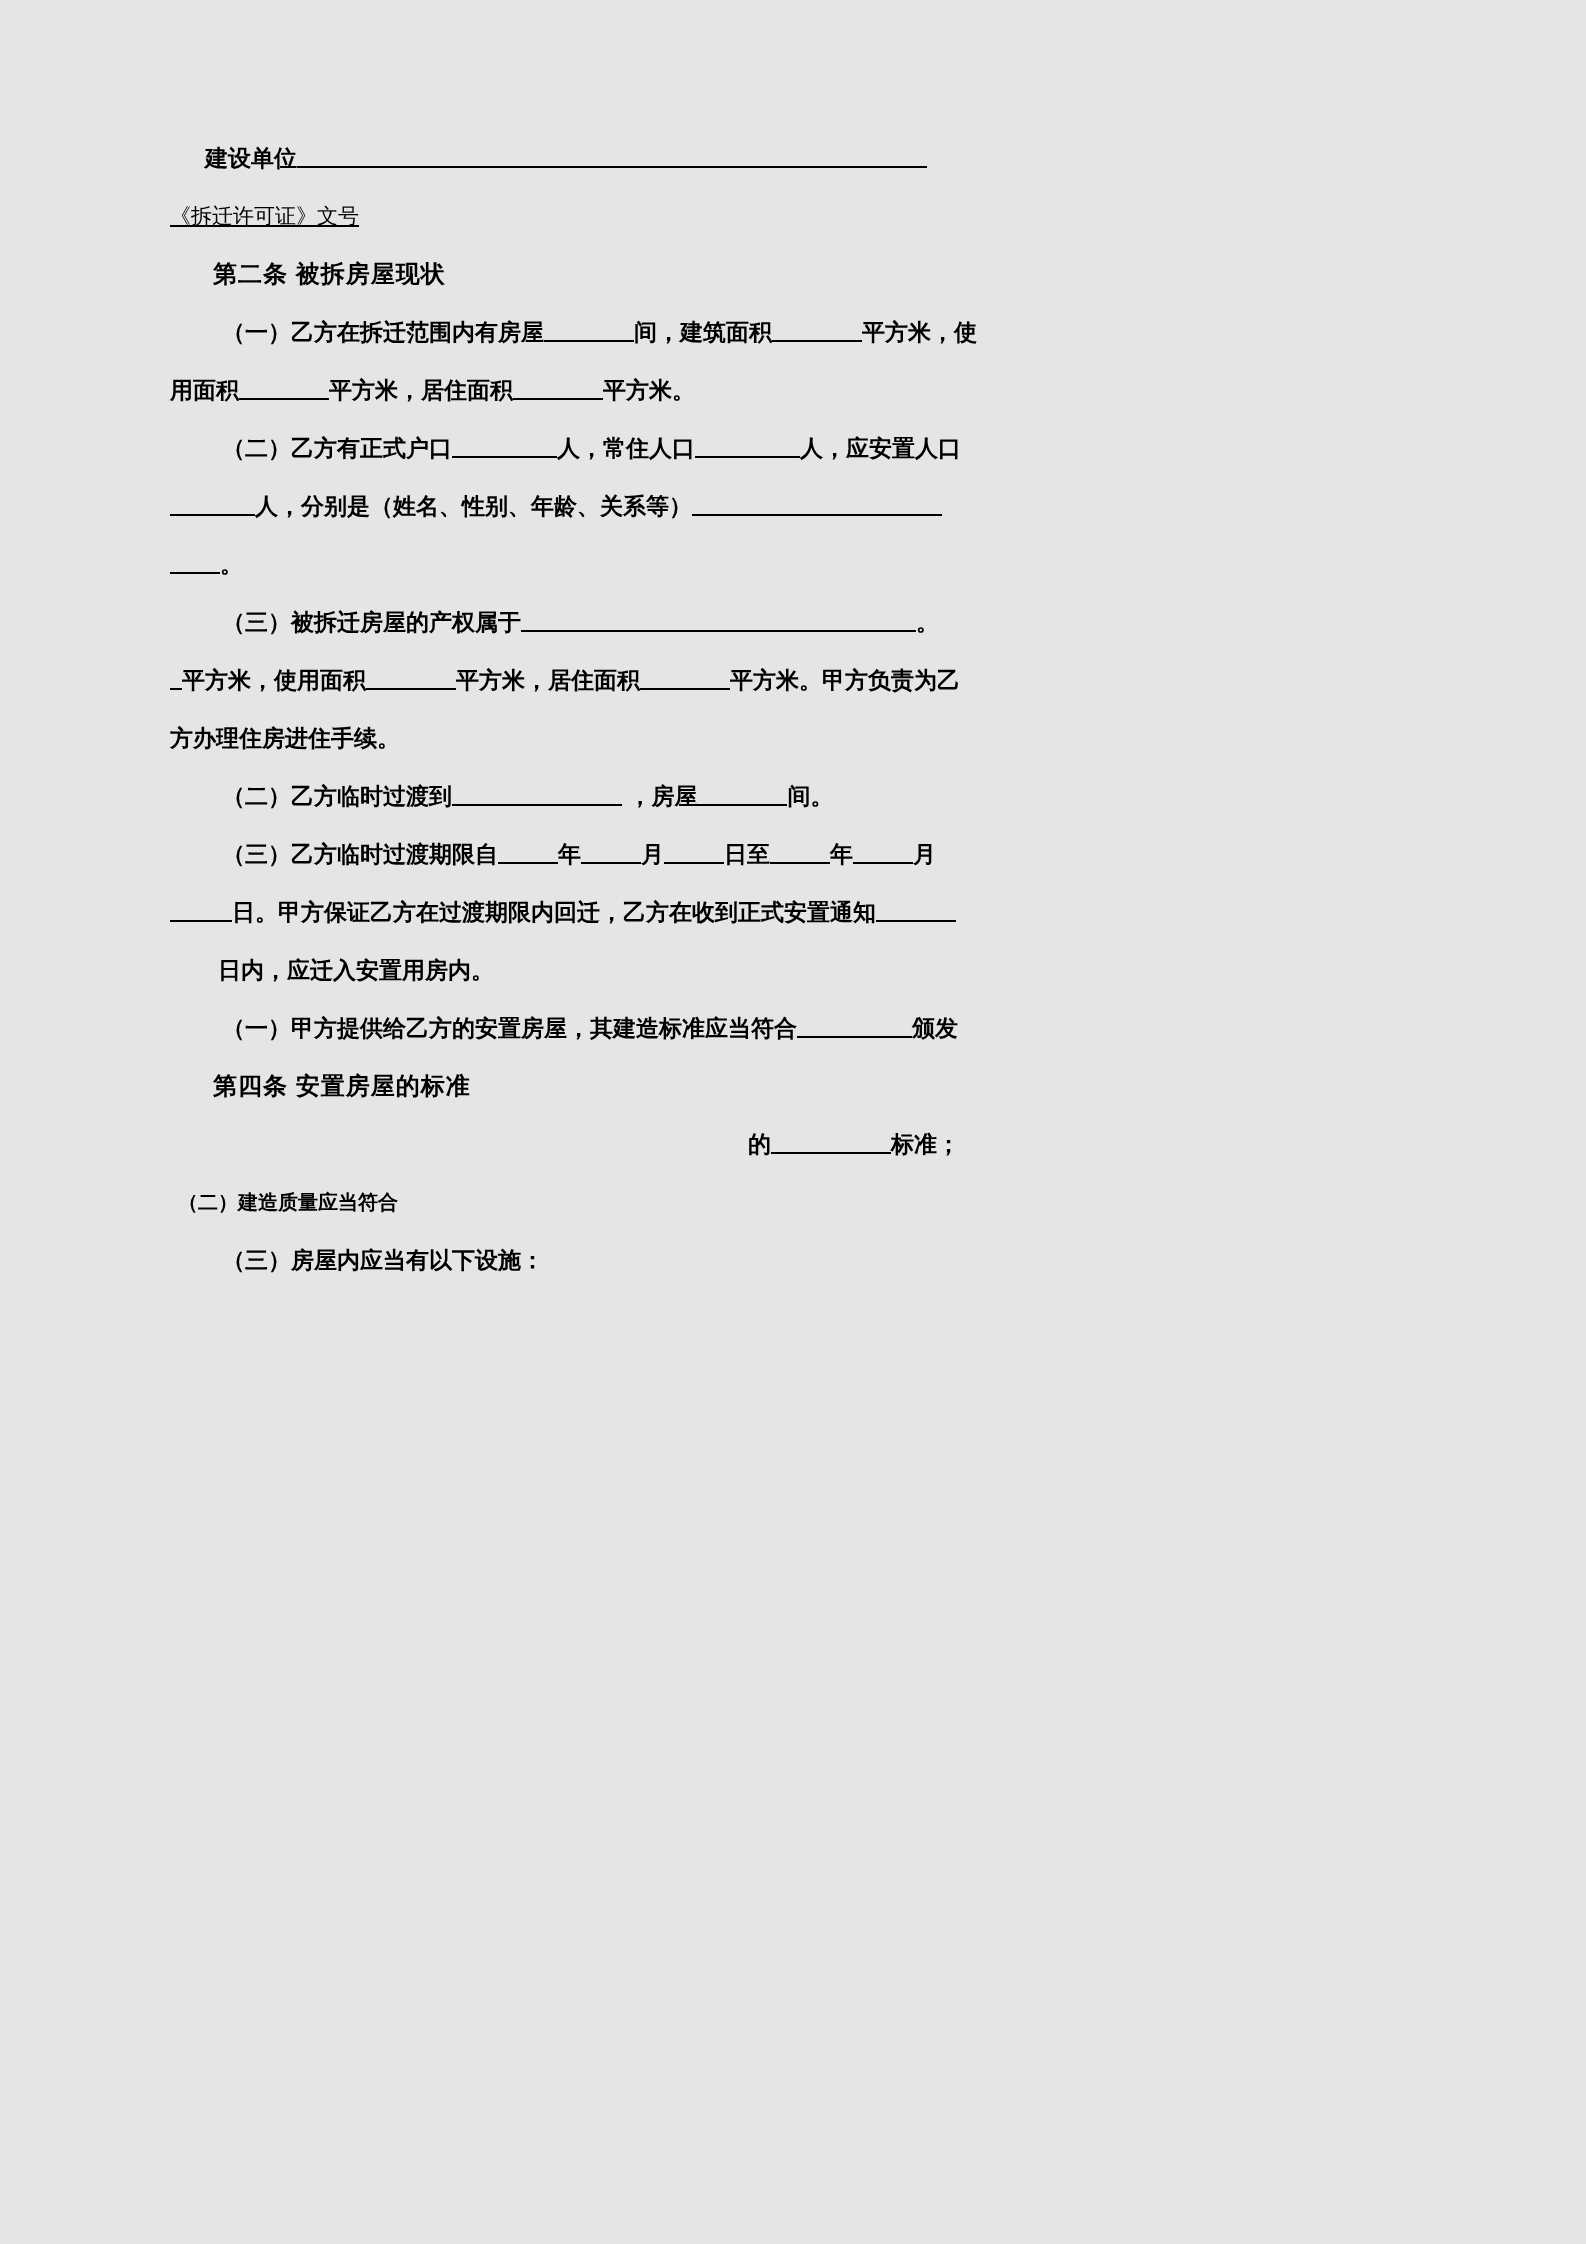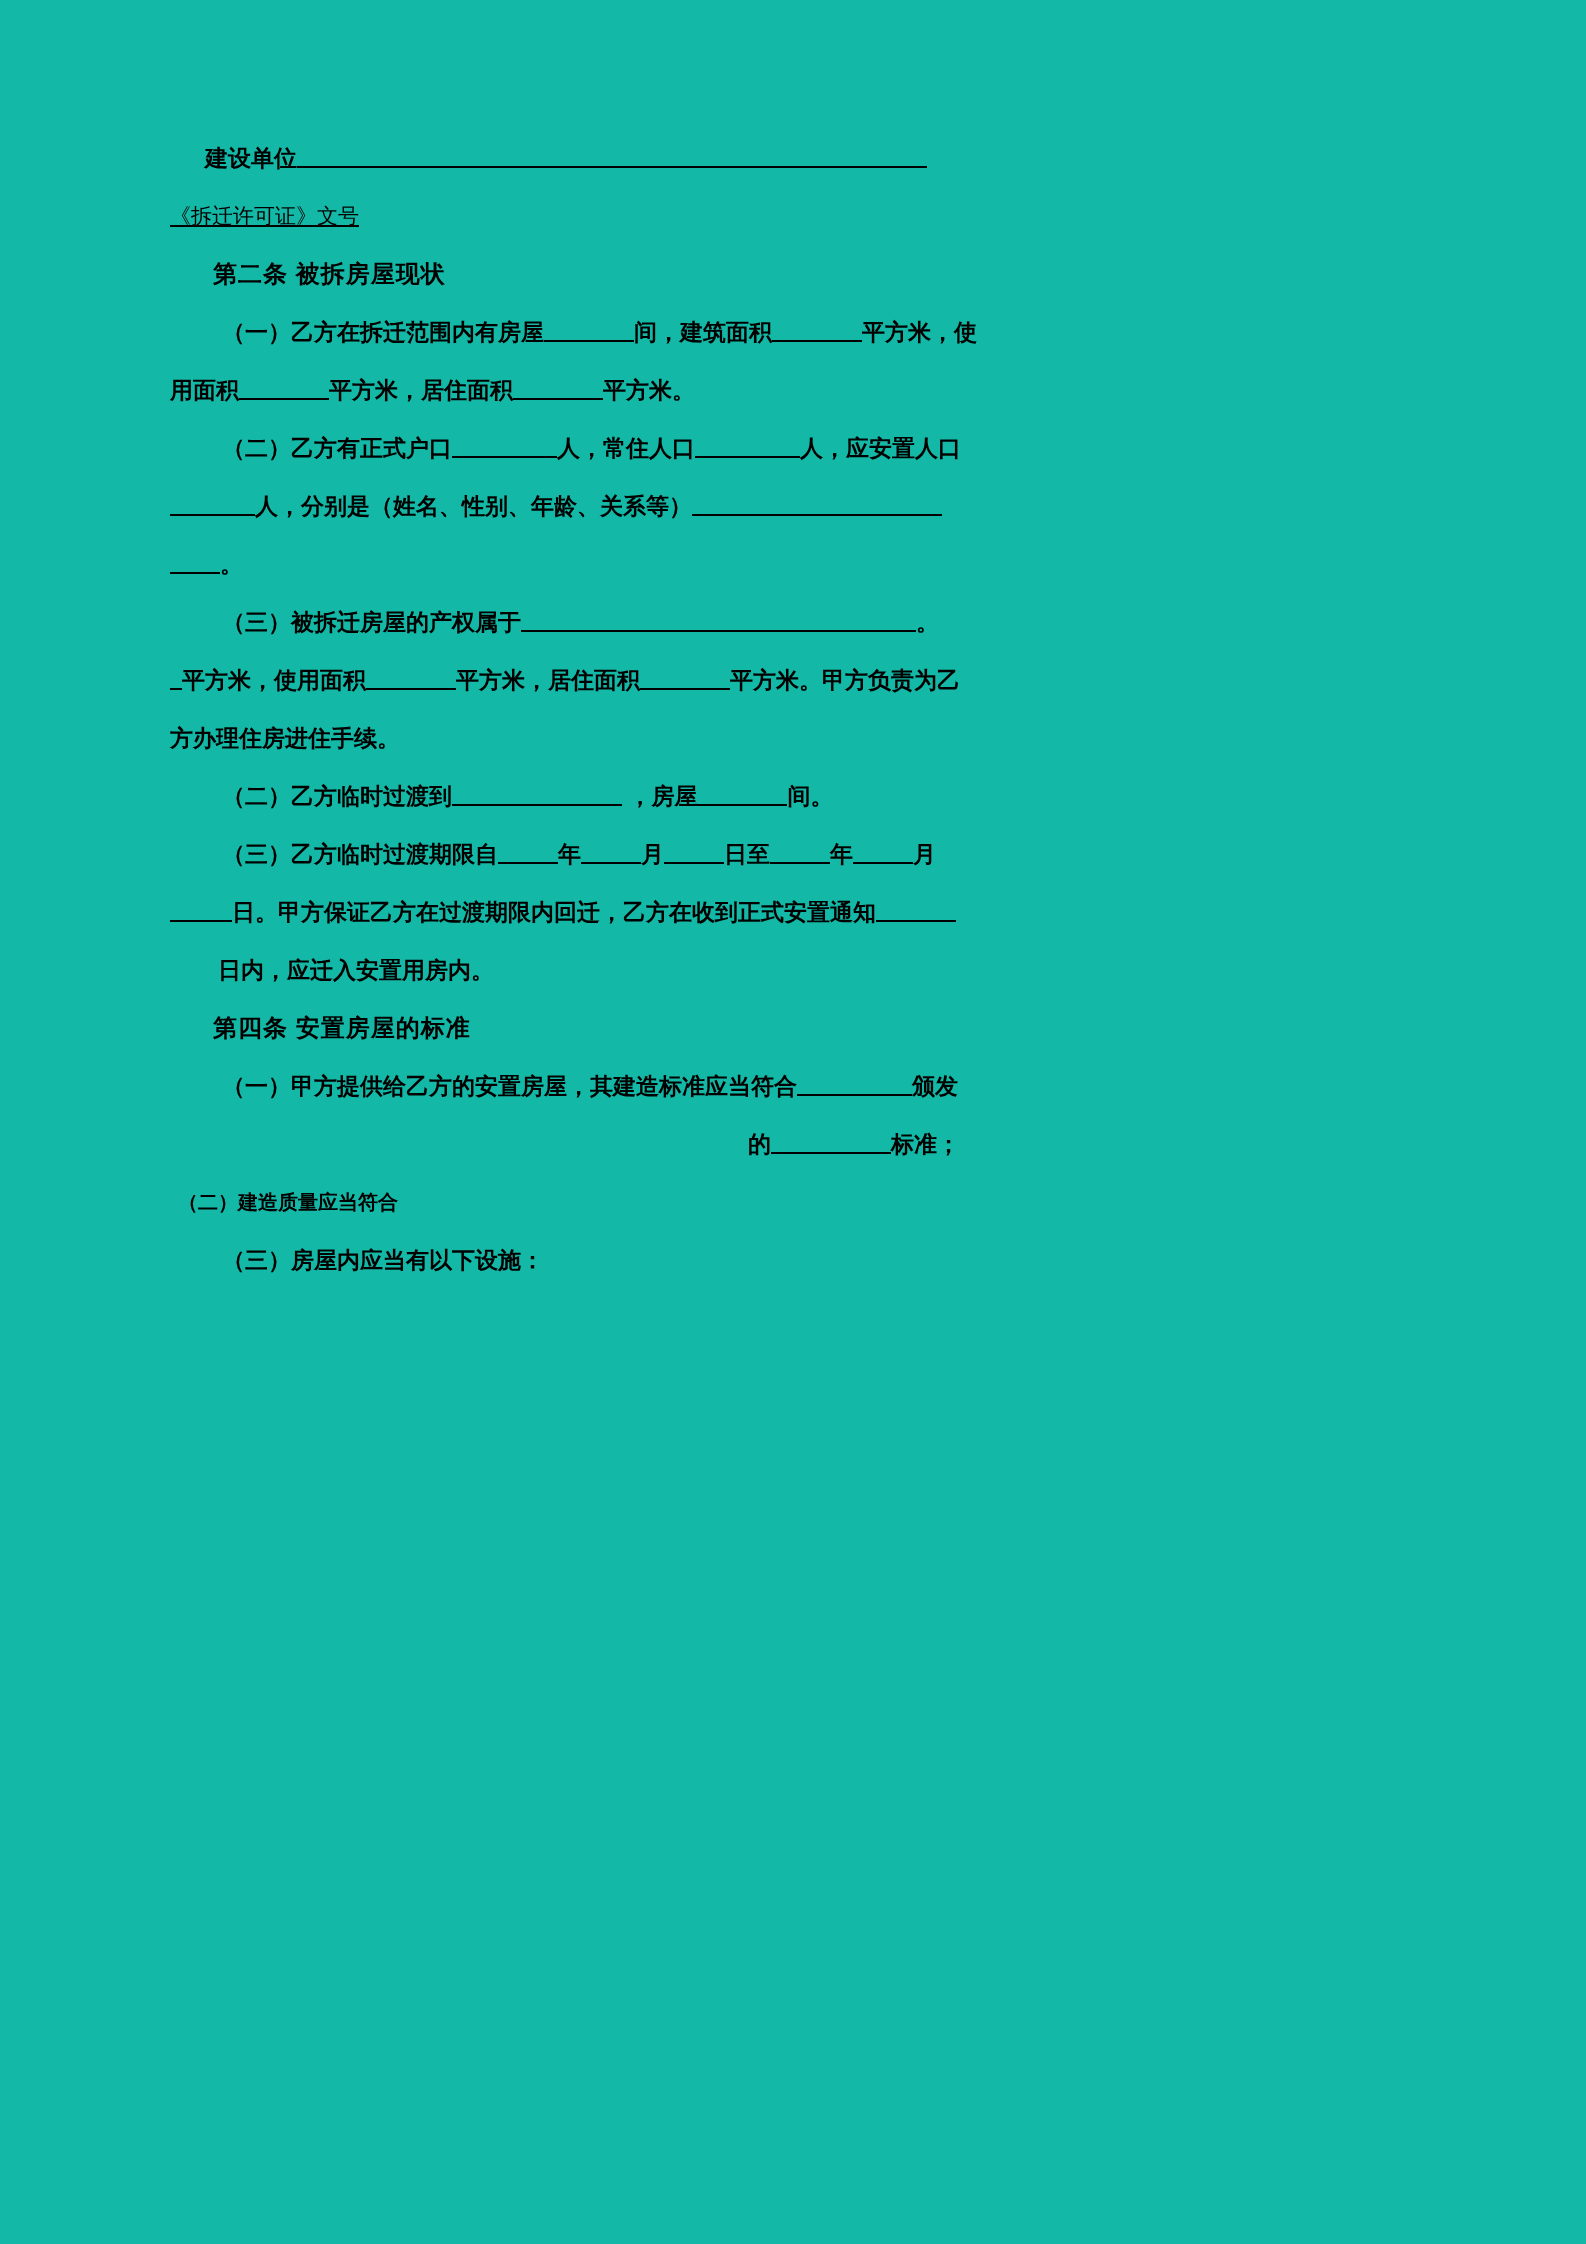--- a/index.html
+++ b/index.html
@@ -10,21 +10,21 @@
     position: relative;
     font-family: "Liberation Sans", sans-serif;
     color: #000000;
     overflow: hidden;
   }
   .doc-page {
     position: absolute;
     left: 0; top: 0;
     width: 1586px;
     height: 2244px;
-    background: #14b8a6;
+    background: #e5e5e5;
   }
   .doc-body {
     position: absolute;
     left: 170px;
     top: 129px;
     width: 790px;
   }
   .line {
     height: 58px;
     line-height: 58px;
@@ -56,19 +56,19 @@
       <div class="line body" style="padding-left: 52px;"><span class="txt">（二）乙方有正式户口</span><span class="blank" style="width: 105px;"></span><span class="txt">人，常住人口</span><span class="blank" style="width: 105px;"></span><span class="txt">人，应安置人口</span></div>
       <div class="line body" style="padding-left: 0px;"><span class="blank" style="width: 85px;"></span><span class="txt">人，分别是（姓名、性别、年龄、关系等）</span><span class="blank" style="width: 250px;"></span></div>
       <div class="line body" style="padding-left: 0px;"><span class="blank" style="width: 50px;"></span><span class="txt">。</span></div>
       <div class="line body" style="padding-left: 52px;"><span class="txt">（三）被拆迁房屋的产权属于</span><span class="blank" style="width: 395px;"></span><span class="txt">。</span></div>
       <div class="line body" style="padding-left: 0px;"><span class="blank" style="width: 12px;"></span><span class="txt">平方米，使用面积</span><span class="blank" style="width: 90px;"></span><span class="txt">平方米，居住面积</span><span class="blank" style="width: 90px;"></span><span class="txt">平方米。甲方负责为乙</span></div>
       <div class="line body" style="padding-left: 0px;"><span class="txt">方办理住房进住手续。</span></div>
       <div class="line body" style="padding-left: 52px;"><span class="txt">（二）乙方临时过渡到</span><span class="blank" style="width: 170px;"></span><span class="txt"> ，房屋</span><span class="blank" style="width: 90px;"></span><span class="txt">间。</span></div>
       <div class="line body" style="padding-left: 52px;"><span class="txt">（三）乙方临时过渡期限自</span><span class="blank" style="width: 60px;"></span><span class="txt">年</span><span class="blank" style="width: 60px;"></span><span class="txt">月</span><span class="blank" style="width: 60px;"></span><span class="txt">日至</span><span class="blank" style="width: 60px;"></span><span class="txt">年</span><span class="blank" style="width: 60px;"></span><span class="txt">月</span></div>
       <div class="line body" style="padding-left: 0px;"><span class="blank" style="width: 62px;"></span><span class="txt">日。甲方保证乙方在过渡期限内回迁，乙方在收到正式安置通知</span><span class="blank" style="width: 80px;"></span></div>
       <div class="line body" style="padding-left: 0px; margin-left: 48px;"><span class="txt">日内，应迁入安置用房内。</span></div>
+      <div class="line body" style="padding-left: 52px;"><span class="txt">（一）甲方提供给乙方的安置房屋，其建造标准应当符合</span><span class="blank" style="width: 115px;"></span><span class="txt">颁发</span></div>
       <div class="line heading" style="padding-left: 43px;"><span class="txt">第四条 安置房屋的标准</span></div>
-      <div class="line body" style="padding-left: 52px;"><span class="txt">（一）甲方提供给乙方的安置房屋，其建造标准应当符合</span><span class="blank" style="width: 115px;"></span><span class="txt">颁发</span></div>
       <div class="line body" style="padding-left: 0px; text-align: right;"><span class="txt">的</span><span class="blank" style="width: 120px;"></span><span class="txt">标准；</span></div>
       <div class="line small-bold" style="padding-left: 8px;"><span class="txt">（二）建造质量应当符合</span></div>
       <div class="line body" style="padding-left: 52px;"><span class="txt">（三）房屋内应当有以下设施：</span></div>
     </div>
 </div>
 
 </body></html>

